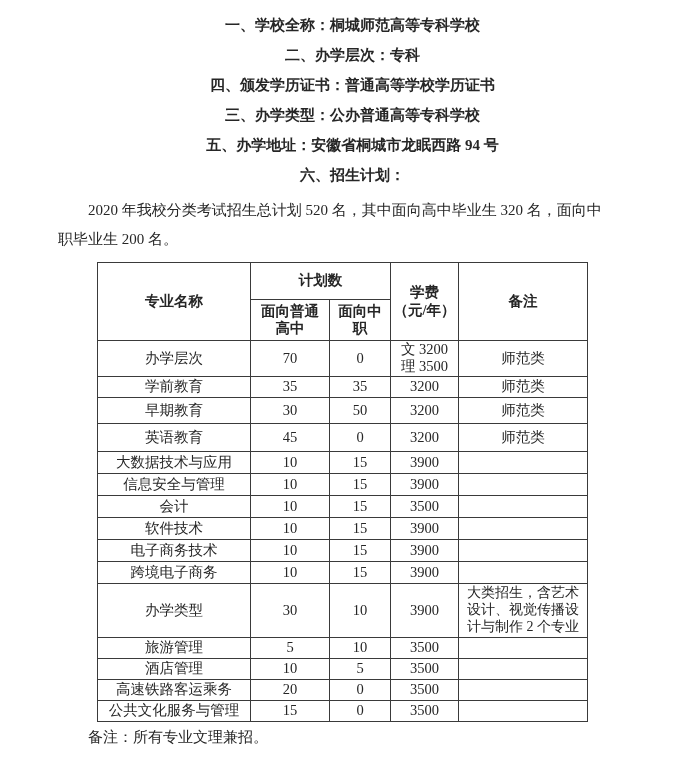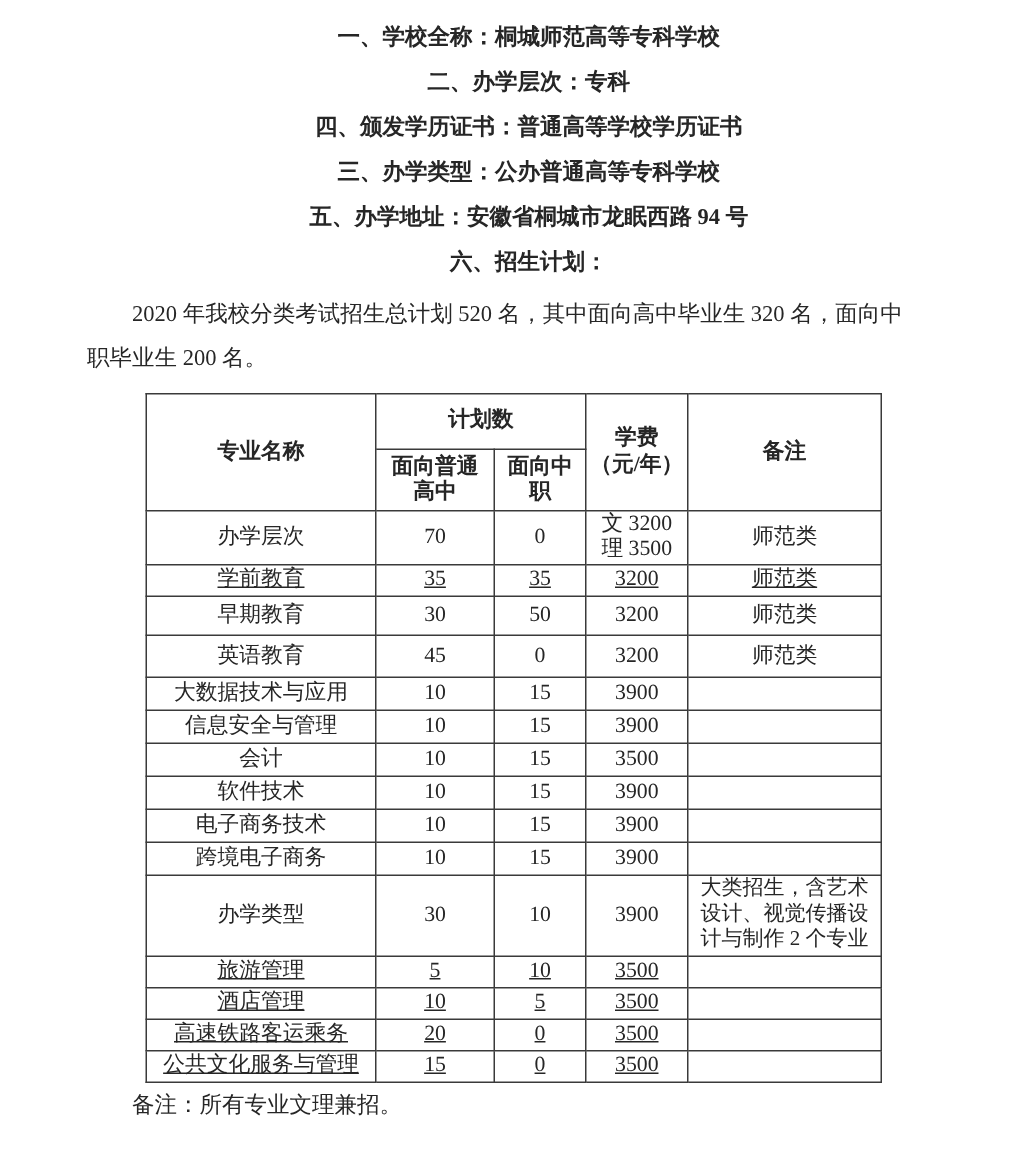--- a/index.html
+++ b/index.html
@@ -27,21 +27,21 @@
   table.plan th,table.plan td{
     border:1px solid #3a3a3a;padding:0 2px;text-align:center;
     vertical-align:middle;font-weight:normal;line-height:1.2;
     overflow:hidden;
   }
   table.plan th{font-weight:bold;}
   .ml{white-space:pre-line;}
   tr.hr1 th{height:36px;}
   tr.hr2 th{height:40px;}
   tr.r-first td{height:32px;}
-  tr.r-sm td{height:20px;text-decoration:underline;}
+  tr.r-sm td{height:20px;}
   tr.r-md td{height:25px;}
   tr.r-md2 td{height:27px;margin-top:12px;}
   tr.r-def td{height:21px;}
   tr.r-art td{height:53px;}
   td.fee{line-height:16px;}
   td.remark-long{
     text-align:left;line-height:17px;padding:0 4px;font-size:14px;
   }
   .footnote{
     font-size:15px;line-height:18px;text-indent:2em;margin:6px 0 0 0;

